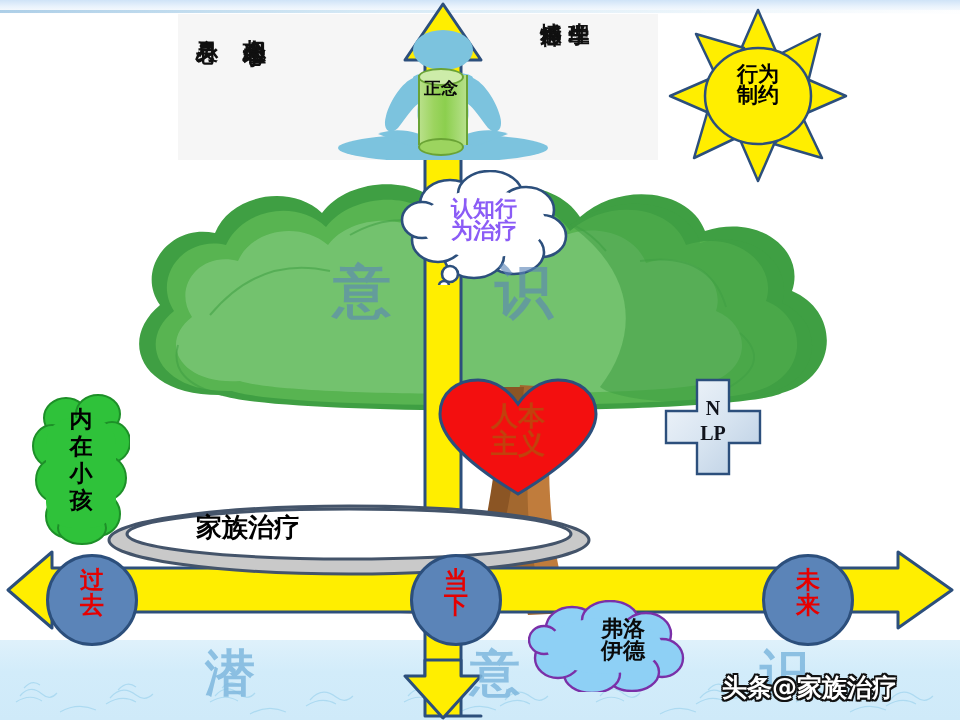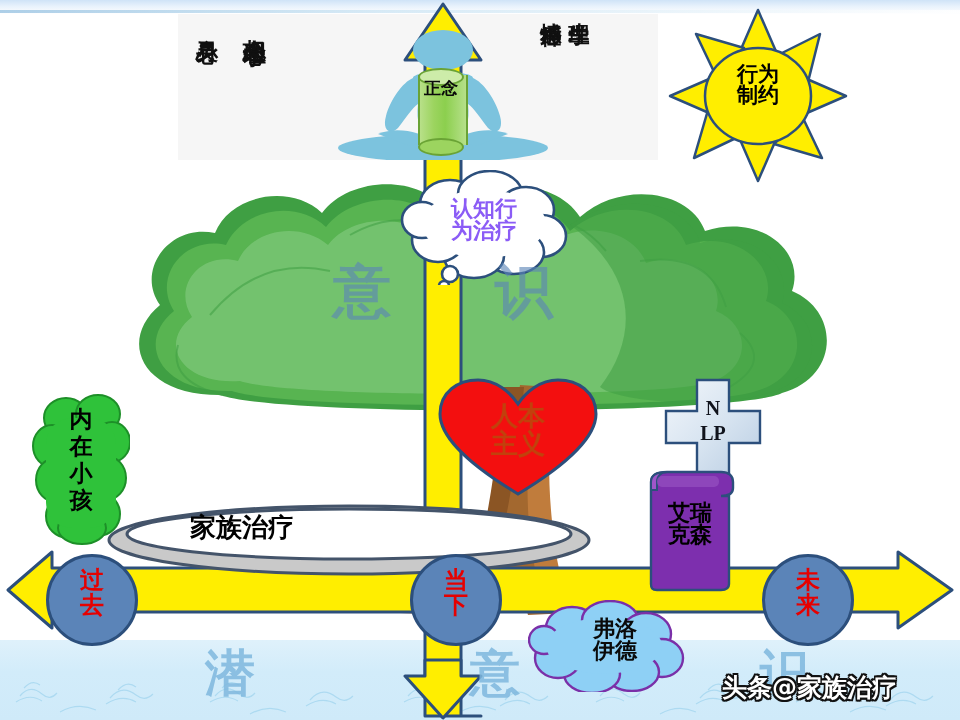--- a/index.html
+++ b/index.html
@@ -85,35 +85,35 @@
   #erickson{left:645px;top:470px;width:90px;height:122px;}
   #erickson .txt{position:absolute;left:0;top:32px;width:90px;font-size:22px;color:#000;}
 
   
   #innerchild{left:32px;top:388px;width:98px;height:158px;}
   #innerchild .txt{position:absolute;left:0;top:18px;width:98px;font-size:23px;color:#000;
     line-height:1.18;}
 
   
   #family{left:104px;top:496px;width:490px;height:88px;}
-  #family .txt{position:absolute;left:86px;top:18px;width:250px;font-size:26px;
+  #family .txt{position:absolute;left:92px;top:18px;width:250px;font-size:26px;
     color:#000;text-align:left;}
 
   
   .tcircle{position:absolute;width:86px;height:86px;border-radius:50%;
     background:#5b84b8;border:3px solid #2c4f7c;}
   .tcircle .txt{position:absolute;left:0;top:11px;width:86px;font-size:24px;
     color:#e60000;line-height:1.05;}
   #c-past{left:46px;top:554px;}
   #c-now{left:410px;top:554px;}
   #c-future{left:762px;top:554px;}
 
   
   #freud{left:528px;top:600px;width:158px;height:92px;}
-  #freud .txt{position:absolute;left:8px;top:18px;width:158px;font-size:22px;color:#0a0a0a;}
+  #freud .txt{position:absolute;left:16px;top:18px;width:158px;font-size:22px;color:#0a0a0a;}
 
   
   #sun{left:668px;top:8px;width:180px;height:175px;}
   #sun .txt{position:absolute;left:40px;top:56px;width:100px;font-size:21px;color:#000;}
 
   
   #watermark{position:absolute;left:722px;top:671px;font-size:25px;font-weight:bold;
     font-family:"DejaVu Sans","Liberation Sans",sans-serif;color:#ffffff;
     text-shadow:-1.6px 0 #111,1.6px 0 #111,0 -1.6px #111,0 1.6px #111,
                 -1.6px -1.6px #111,1.6px -1.6px #111,-1.6px 1.6px #111,1.6px 1.6px #111;}
@@ -300,30 +300,20 @@
           <stop offset="55%" stop-color="#d6e3f0"></stop>
           <stop offset="100%" stop-color="#b9cde2"></stop>
         </linearGradient>
       </defs>
       <path d="M33 2 L65 2 L65 33 L96 33 L96 65 L65 65 L65 96 L33 96 L33 65 L2 65 L2 33 L33 33 Z" fill="url(#nlpg)" stroke="#2c4f7c" stroke-width="2.4"></path>
     </svg>
     <div class="txt" style="white-space:pre-line;text-align:center;">N
 LP</div>
   </div>
 
-  <div class="node" id="erickson">
-    <svg viewBox="0 0 90 122" style="width:90px;height:122px;">
-      <path d="M6 12 C6 4 14 2 22 2 L76 2 C84 2 88 6 88 12 L88 18 C88 24 82 26 76 26
-               L84 26 L84 114 C84 119 80 120 76 120 L12 120 C7 120 6 118 6 114 Z" fill="#7d2fae" stroke="#2c4f7c" stroke-width="2.4"></path>
-      <path d="M6 12 C6 4 14 2 22 2 C16 2 12 6 12 12 L12 20 L6 20 Z" fill="#9f56c9" stroke="#2c4f7c" stroke-width="2"></path>
-      <rect x="12" y="6" width="62" height="11" rx="5" fill="#9650c0" opacity=".7"></rect>
-    </svg>
-    <div class="txt cn">艾瑞
-克森</div>
-  </div>
 
   <div class="node" id="innerchild">
     <svg viewBox="0 0 98 158" style="width:98px;height:158px;">
       <g fill="#2fc23a" stroke="#1d8f28" stroke-width="2">
         <ellipse cx="34" cy="30" rx="22" ry="20"></ellipse>
         <ellipse cx="66" cy="26" rx="22" ry="19"></ellipse>
         <ellipse cx="80" cy="54" rx="18" ry="20"></ellipse>
         <ellipse cx="20" cy="58" rx="19" ry="21"></ellipse>
         <ellipse cx="50" cy="54" rx="26" ry="22"></ellipse>
         <ellipse cx="24" cy="92" rx="20" ry="22"></ellipse>

